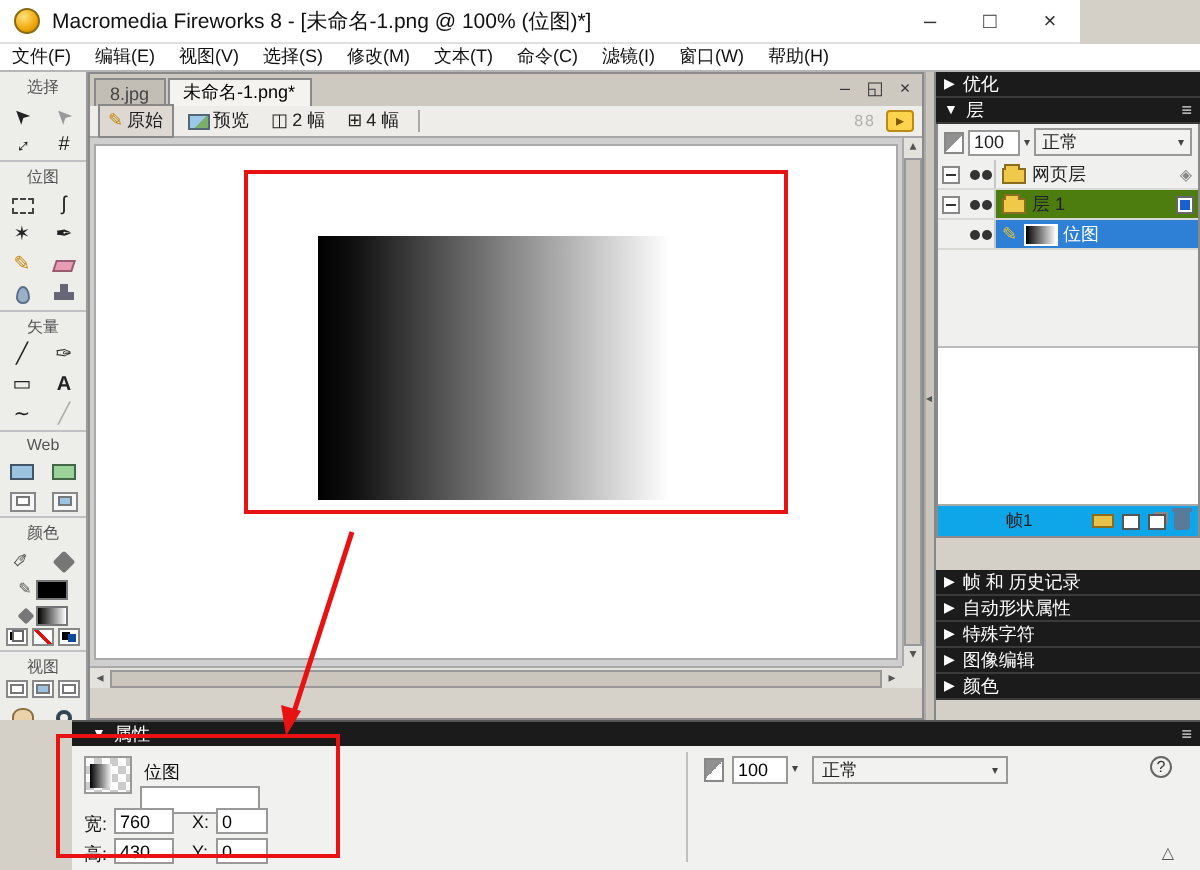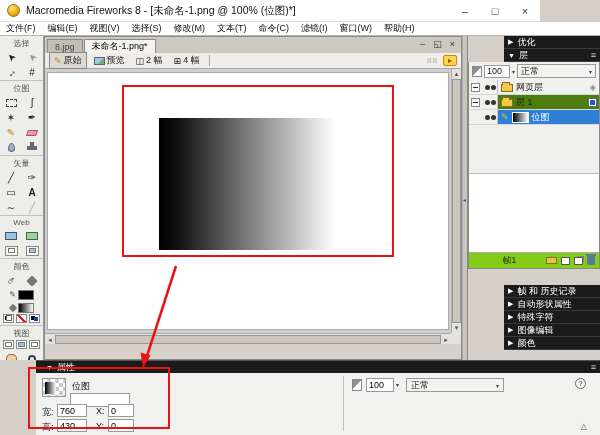--- a/index.html
+++ b/index.html
@@ -93,21 +93,21 @@
   .frame-num { color:#111; font-size:9px; }
   .rec { color:#c32222; font-size:9px; }
   .size-box { background:#fafaf8; border:1px solid #999; padding:0 6px; height:13px; line-height:12px; color:#222; }
   .zoom-box { background:#fafaf8; border:1px solid #999; padding:0 4px; height:13px; line-height:12px; color:#222; display:flex; align-items:center; gap:3px; }
   .zoom-caret { font-size:6px; color:#444; }
 
   
   .gripper { position:absolute; left:462px; top:36px; width:6px; height:324px; background:#cac6be; border-left:1px solid #aaa; border-right:1px solid #888; }
   .gripper .g-arrow { position:absolute; left:0; top:160px; font-size:6px; color:#555; }
   .panel-col { position:absolute; left:468px; top:36px; width:132px; height:324px; background:#d4d0c8; }
-  .p-header { height:13px; background:#1b1b1b; color:#fff; display:flex; align-items:center; font-size:9px; padding:0 4px; gap:4px; border-bottom:1px solid #3a3a3a; position:relative;margin-left:36px; }
+  .p-header { height:13px; background:#1b1b1b; color:#fff; display:flex; align-items:center; font-size:9px; padding:0 4px; gap:4px; border-bottom:1px solid #3a3a3a; position:relative; }
   .p-arrow { font-size:7px; }
   .p-menu { position:absolute; right:4px; top:1px; font-size:9px; color:#ddd; }
   .layers-body { height:207px; background:#f0f0ef; border:1px solid #8a8a8a; border-top:none; position:relative; }
   .op-row { display:flex; align-items:center; gap:2px; padding:2px 3px; height:18px; }
   .op-icon { width:10px; height:11px; border:1px solid #888; background:linear-gradient(135deg,#909090 50%,#fff 50%); }
   .op-input { width:26px; height:13px; border:1px solid #999; background:#fff; font-size:9px; padding:0 2px; }
   .op-caret { font-size:6px; color:#444; }
   .blend-select { flex:1; height:14px; border:1px solid #999; background:#f2f2f0; display:flex; align-items:center; justify-content:space-between; padding:0 3px; font-size:9px; }
   .layer-row { height:15px; display:flex; align-items:center; font-size:9px; border-bottom:1px solid #d8d8d4; }
   .lr-c1 { width:13px; display:flex; justify-content:center; }
@@ -118,21 +118,21 @@
   .expand-box { width:9px; height:9px; border:1px solid #888; background:#fff; position:relative; }
   .expand-box::after { content:""; position:absolute; left:1px; top:3px; width:5px; height:1px; background:#333; }
   .eye { width:5px; height:5px; border-radius:50%; background:#333; box-shadow:6px 0 0 #333; margin-right:5px; }
   .folder { width:12px; height:8px; background:#f0c84a; border:1px solid #8a6d1f; position:relative; margin-top:2px; }
   .folder::before { content:""; position:absolute; left:0; top:-3px; width:6px; height:2px; background:#f0c84a; border:1px solid #8a6d1f; border-bottom:none; }
   .weblayer-badge { position:absolute; right:3px; color:#888; font-size:8px; }
   .active-box { position:absolute; right:3px; width:7px; height:7px; background:#1a5fd0; border:1px solid #fff; box-shadow:0 0 0 1px #666; }
   .lr-thumb { width:17px; height:11px; border:1px solid #fff; background:linear-gradient(to right,#000,#fff); }
   .lr-pencil { color:#e8c12c; font-size:9px; }
   .layers-empty { position:absolute; left:0; right:0; top:111px; bottom:16px; background:#fff; border-top:1px solid #bbb; }
-  .layers-foot { position:absolute; left:0; right:0; bottom:0; height:16px; background:#84cc16; border-top:1px solid #aaa; display:flex; align-items:center; font-size:8.5px; }
+  .layers-foot { position:absolute; left:0; right:0; bottom:0; height:16px; background:#0ea5e9; border-top:1px solid #aaa; display:flex; align-items:center; font-size:8.5px; }
   .foot-frame { padding-left:34px; color:#222; flex:1; }
   .foot-icons { display:flex; gap:4px; padding-right:4px; align-items:center; }
   .fi-folder { width:11px; height:7px; background:#e8c34a; border:1px solid #8a6d1f; }
   .fi-sq { width:9px; height:8px; border:1px solid #555; background:#fff; }
   .fi-dup { width:9px; height:8px; border:1px solid #555; background:#fff; box-shadow:2px -2px 0 -1px #888; }
   .fi-trash { width:8px; height:9px; background:#5a7a9a; border-radius:1px 1px 2px 2px; position:relative; }
   .fi-trash::before { content:""; position:absolute; left:-1px; top:-2px; width:10px; height:2px; background:#5a7a9a; }
   .collapsed-stack { position:absolute; left:0; top:249px; width:132px; }
   .collapsed-stack .p-header { margin-bottom:0; }
 

